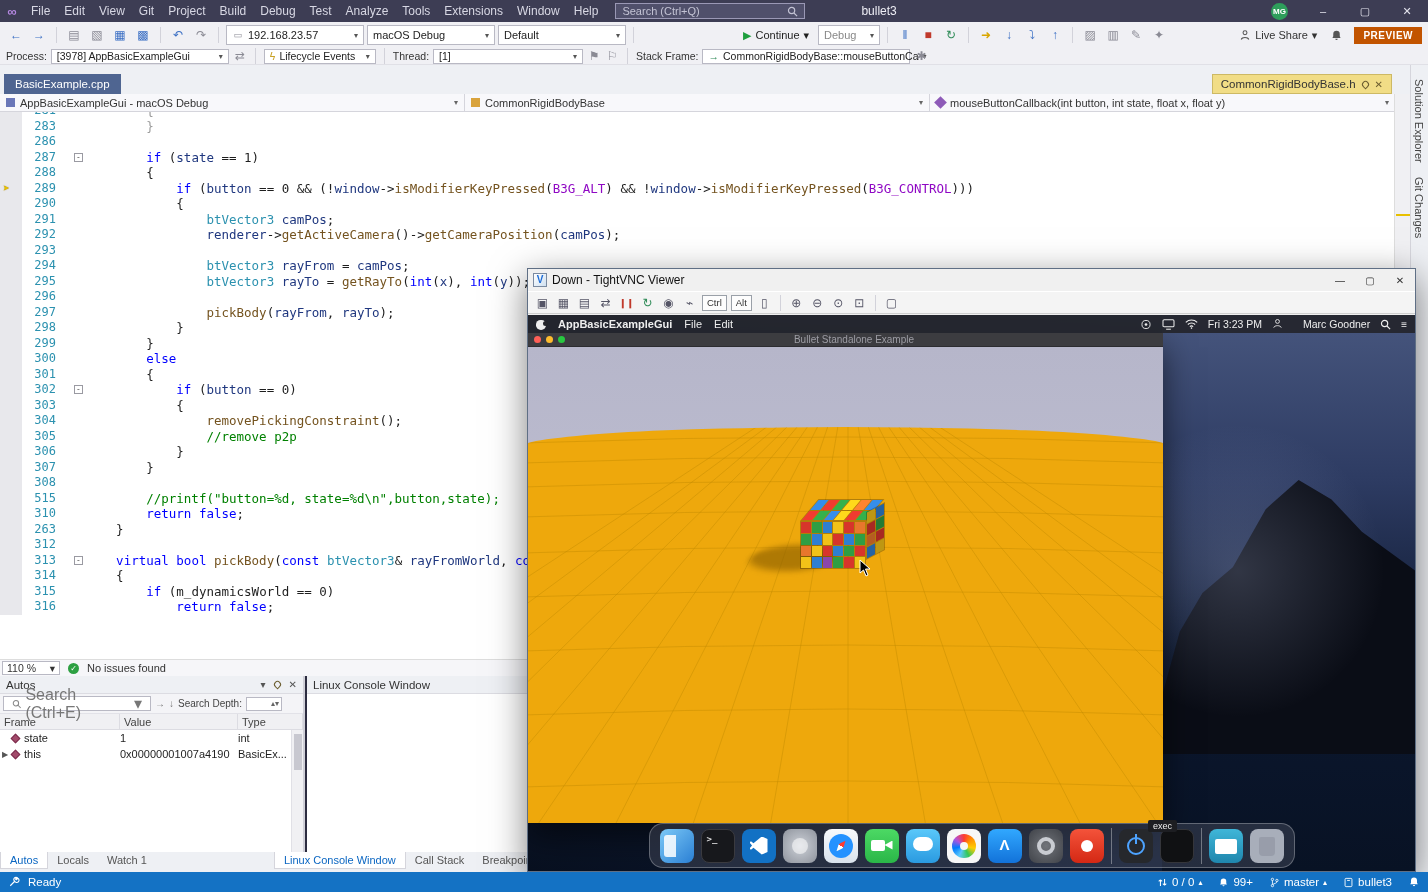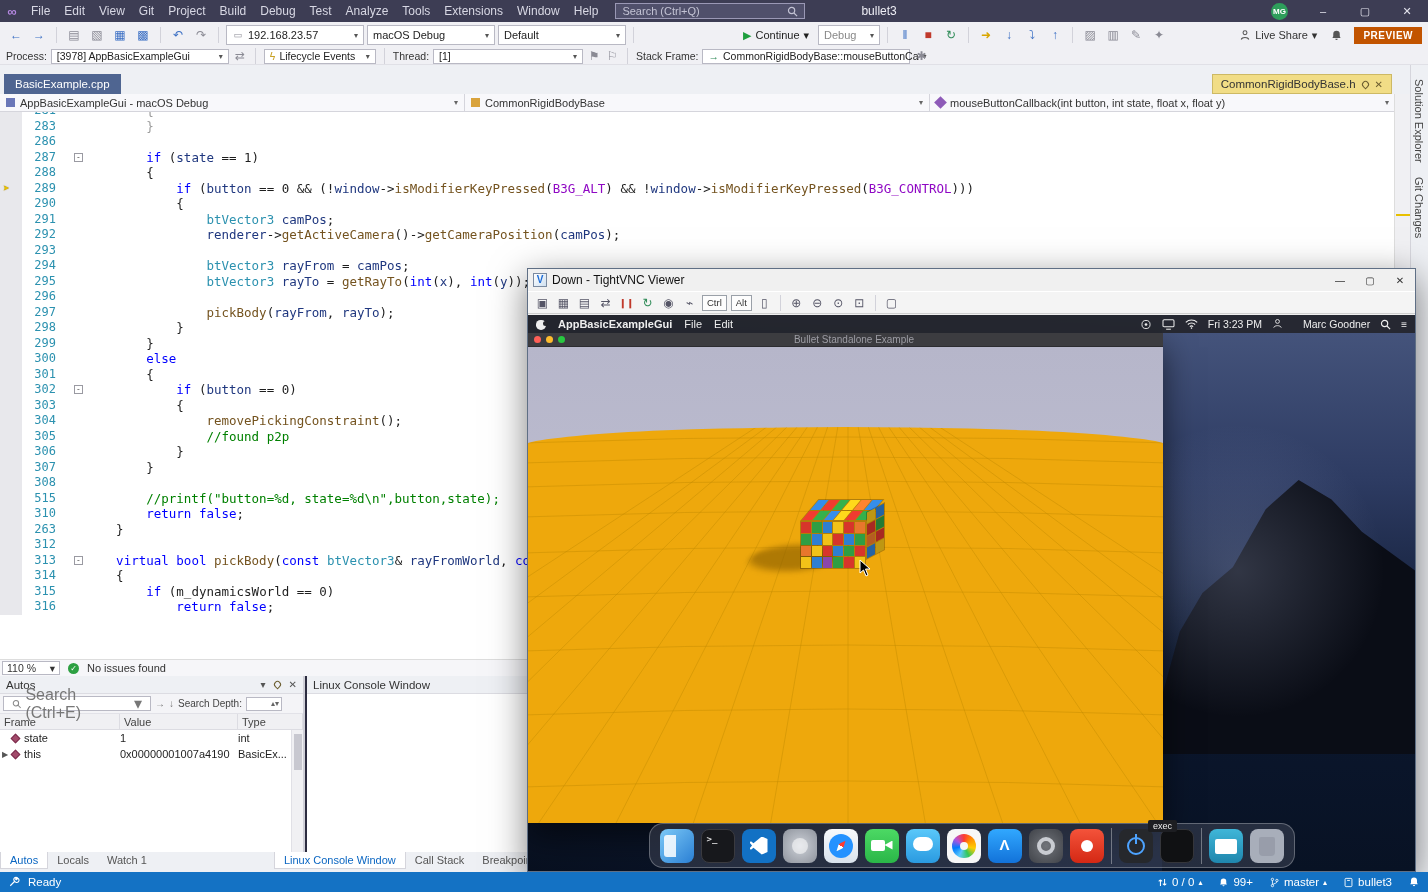--- a/index.html
+++ b/index.html
@@ -493,21 +493,21 @@
         <div class="code-row">
           <span class="ln-margin"></span>
           <span class="ln-num">304</span>
           <span class="ln-fold"></span>
           <span class="ln-code"><span class="tk-p">				</span><span class="tk-f">removePickingConstraint</span><span class="tk-p">();</span></span>
         </div>
         <div class="code-row">
           <span class="ln-margin"></span>
           <span class="ln-num">305</span>
           <span class="ln-fold"></span>
-          <span class="ln-code"><span class="tk-p">				</span><span class="tk-c">//found p2p</span></span>
+          <span class="ln-code"><span class="tk-p">				</span><span class="tk-c">//remove p2p</span></span>
         </div>
         <div class="code-row">
           <span class="ln-margin"></span>
           <span class="ln-num">306</span>
           <span class="ln-fold"></span>
           <span class="ln-code"><span class="tk-p">			}</span></span>
         </div>
         <div class="code-row">
           <span class="ln-margin"></span>
           <span class="ln-num">307</span>

